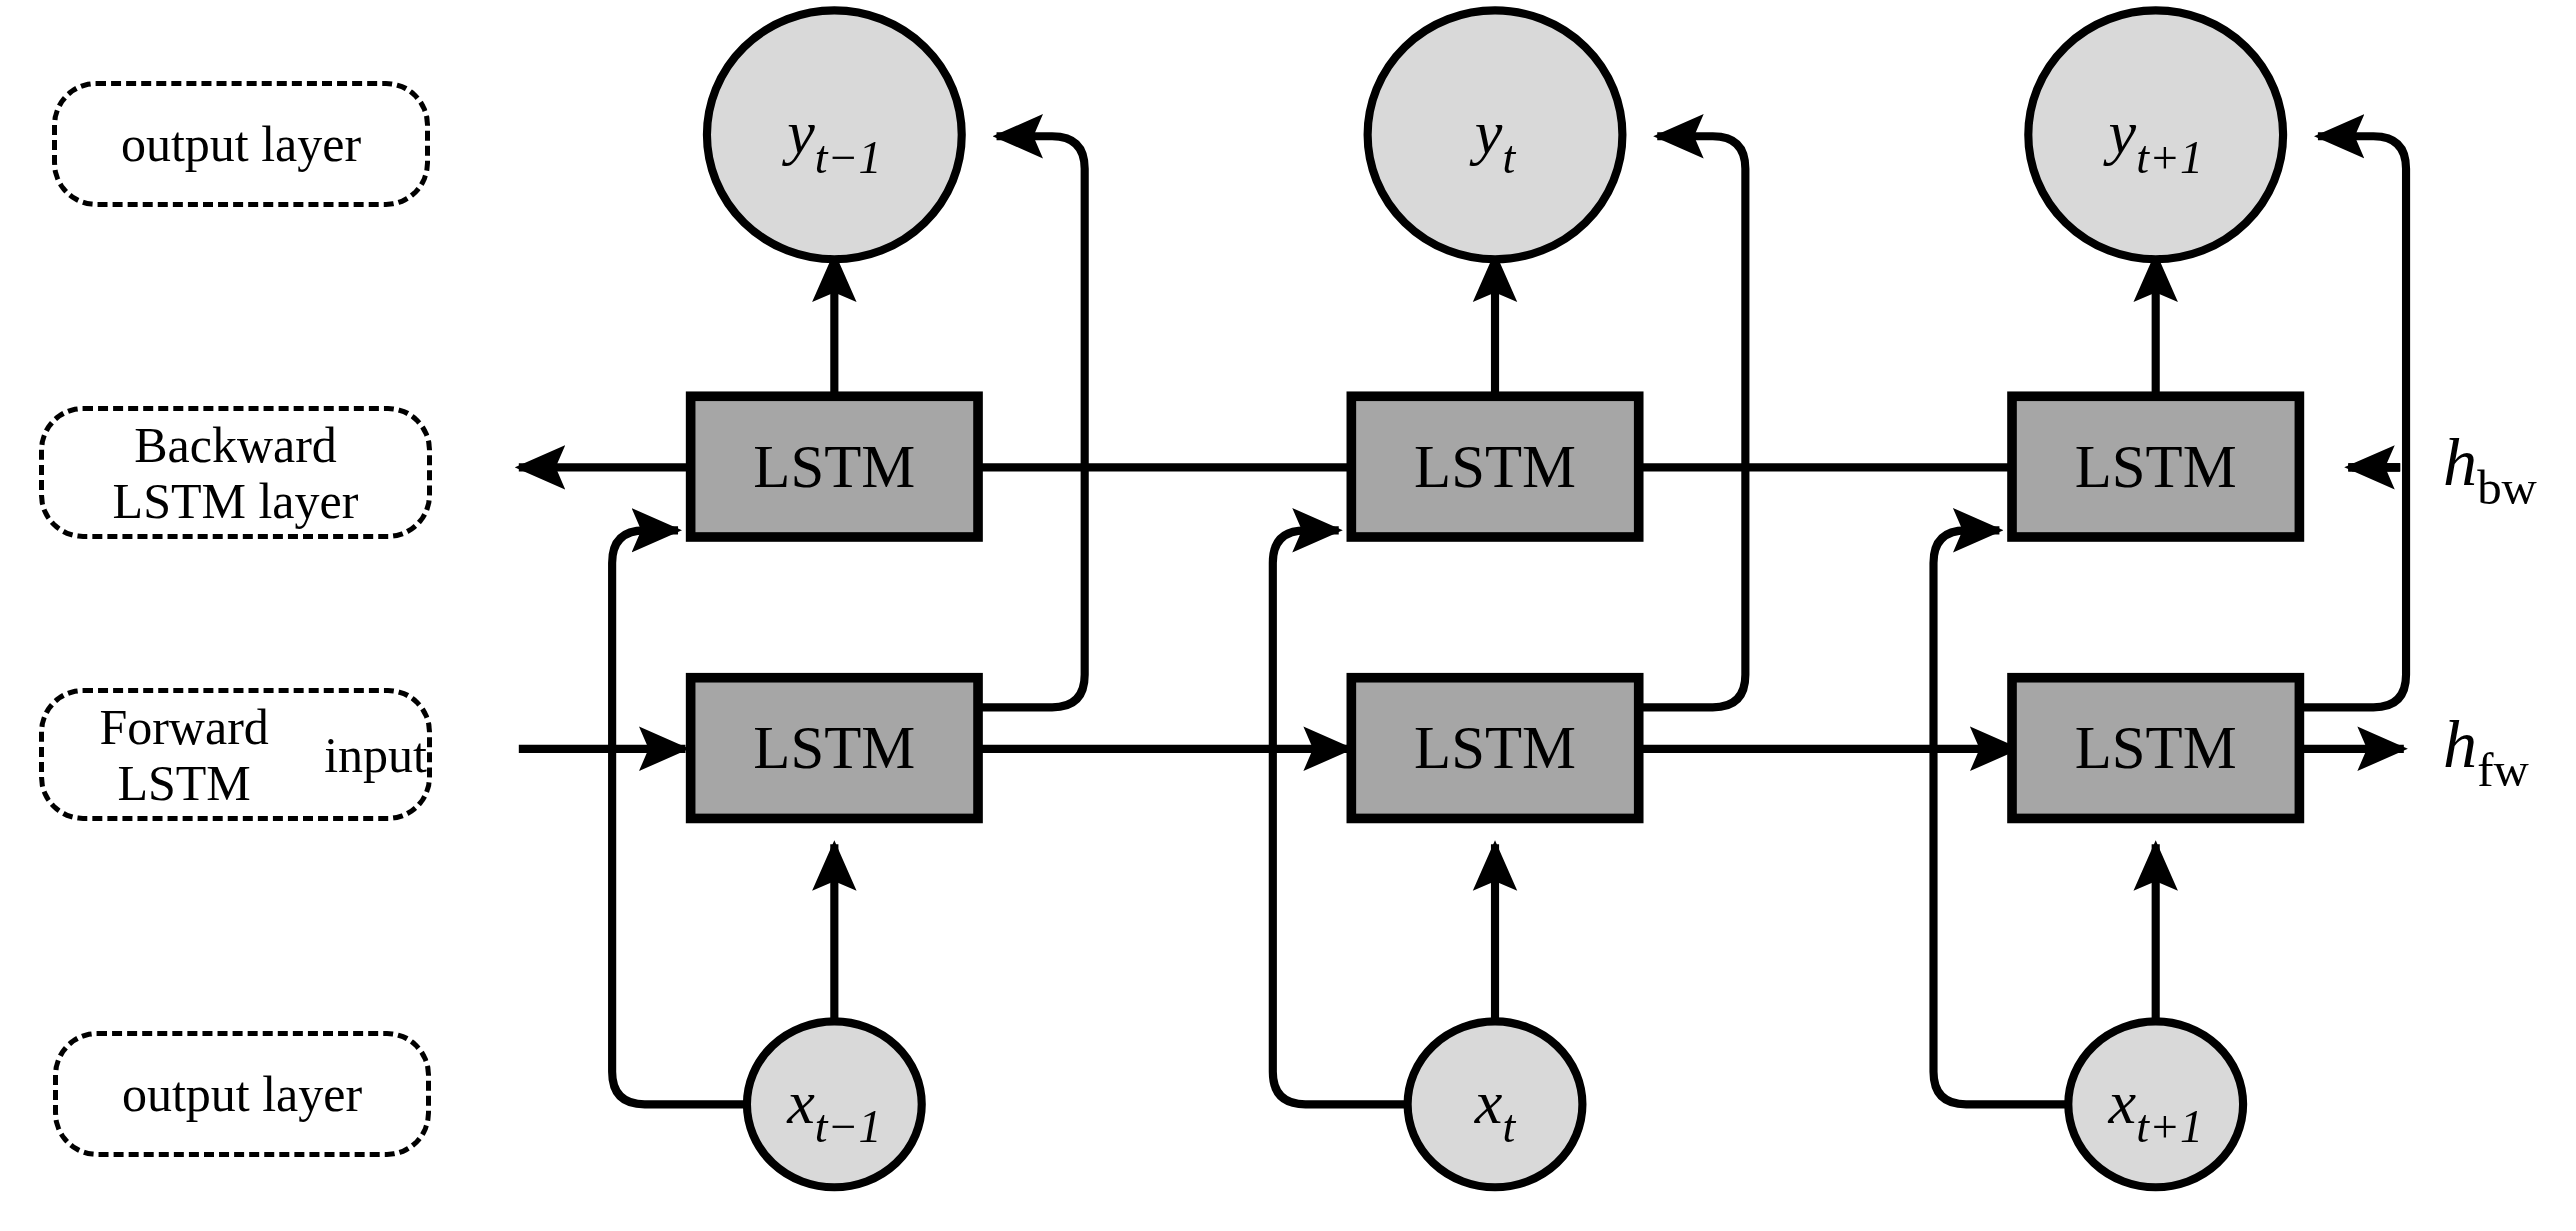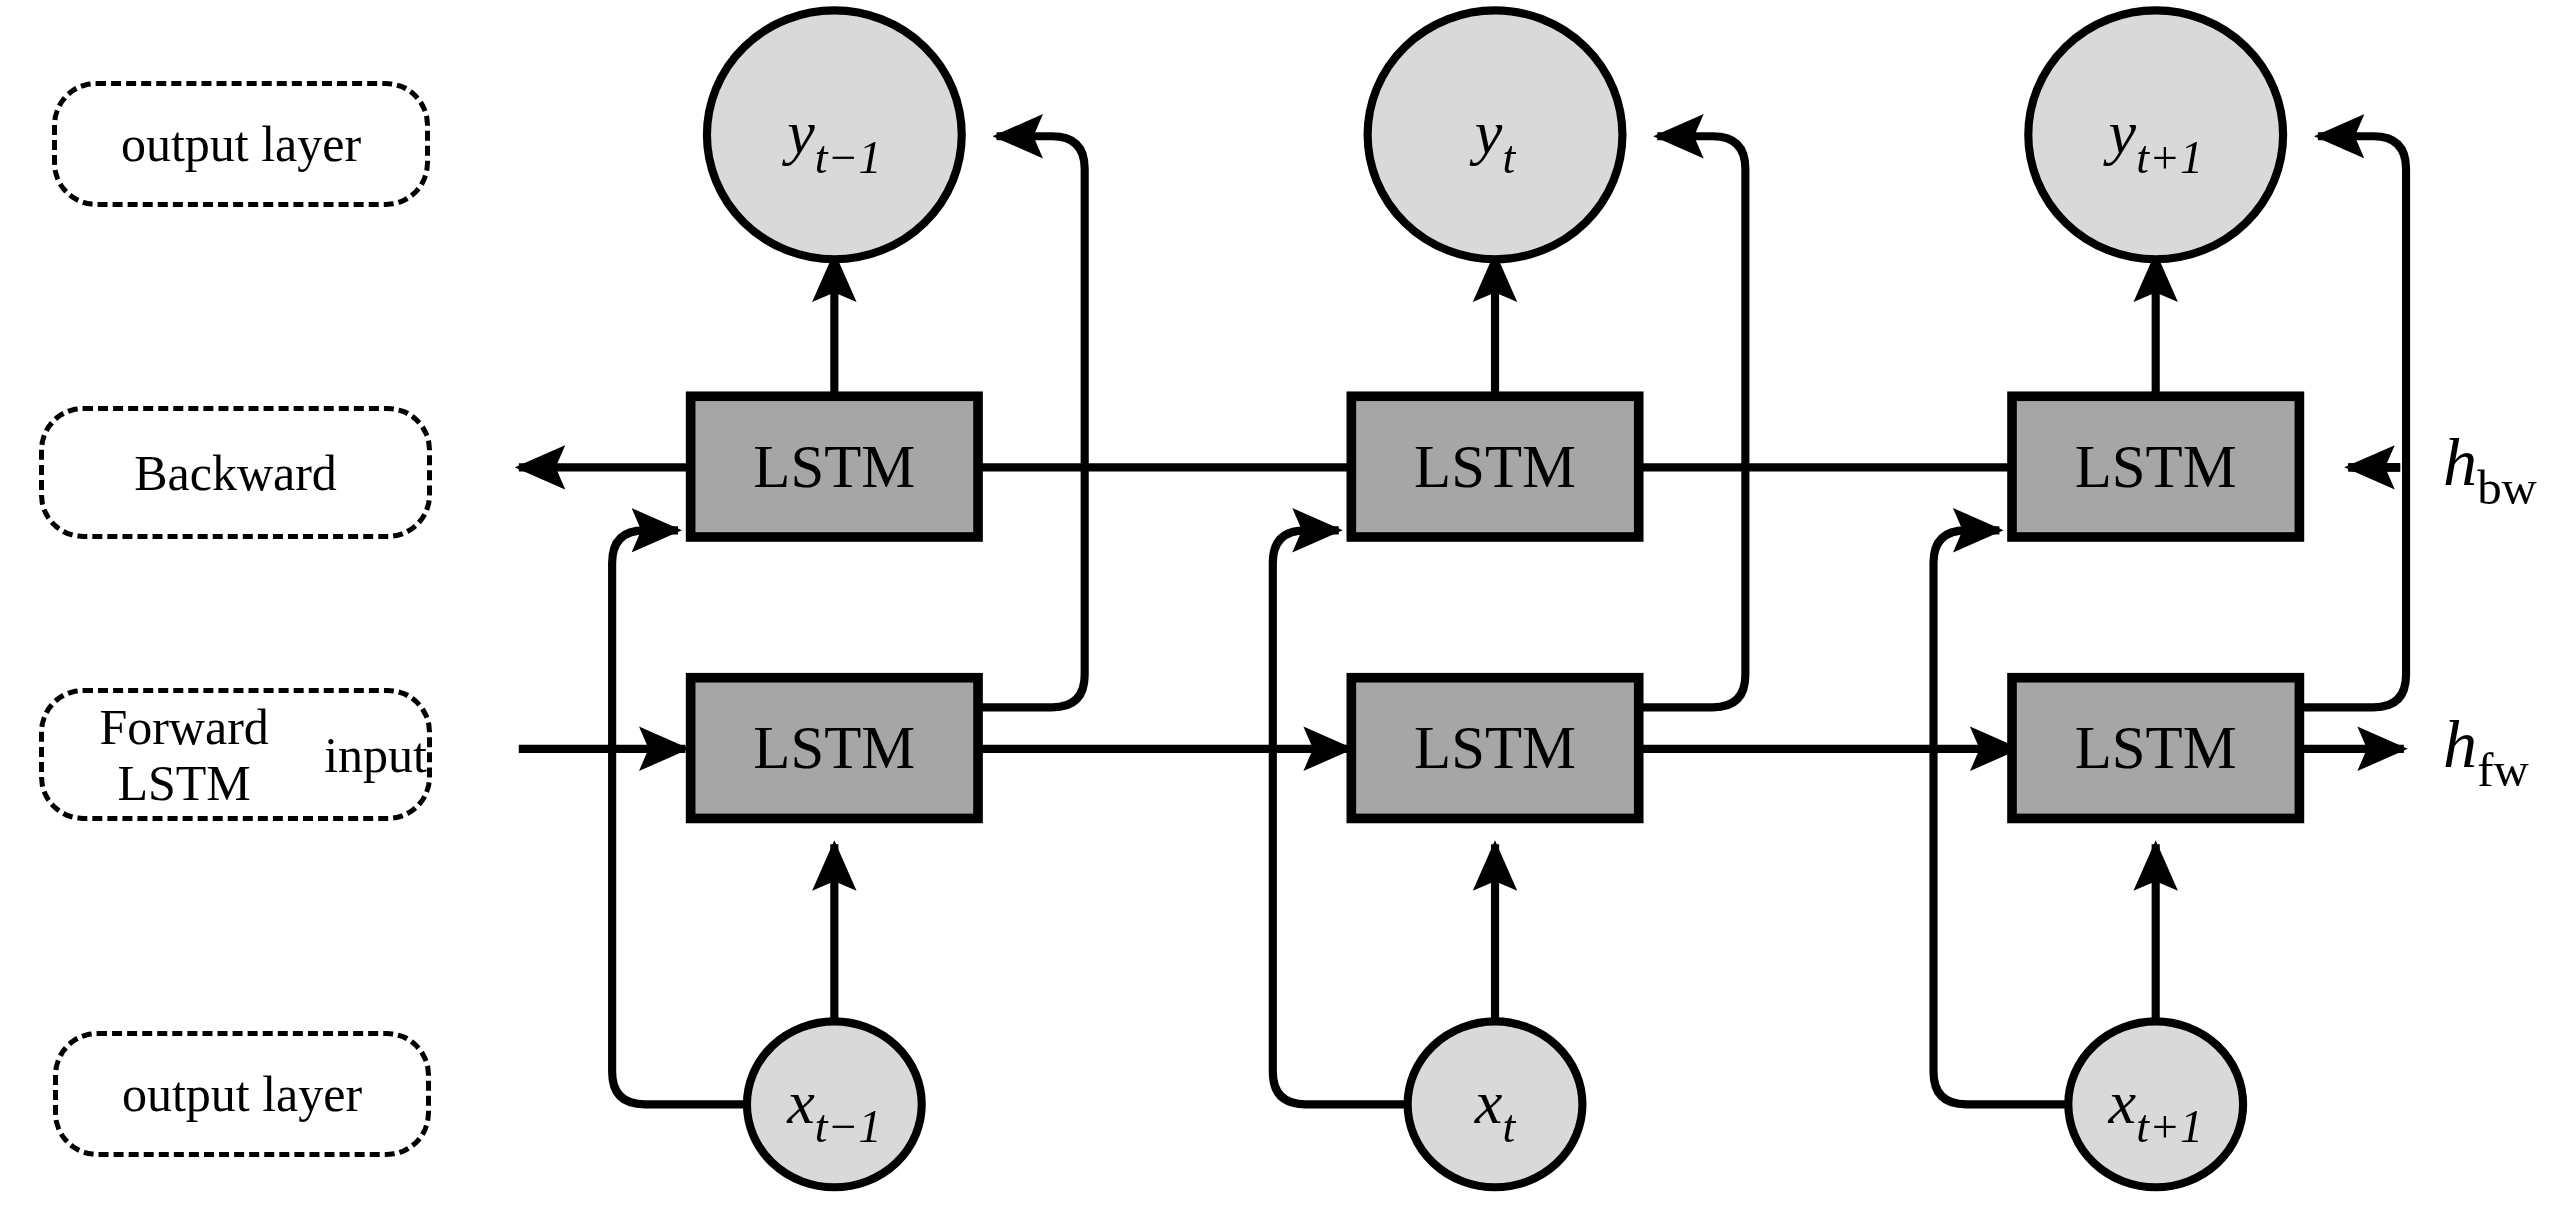--- a/index.html
+++ b/index.html
@@ -47,20 +47,21 @@
 <body>
 
 <div id="stage">
 
   <div class="layer-label-box" style="left:52px; top:81px; width:378px; height:126px;">
     <span>output layer</span>
   </div>
 
   <div class="layer-label-box" style="left:39px; top:406px; width:393px; height:133px; flex-direction:column;">
     <span>Backward</span>
+    <span>LSTM layer</span>
   </div>
 
   <div class="layer-label-box" style="left:39px; top:688px; width:393px; height:133px; flex-direction:row;">
     <span>Forward LSTM</span>
     <span>input</span>
   </div>
 
   <div class="layer-label-box" style="left:53px; top:1031px; width:378px; height:126px;">
     <span>output layer</span>
   </div>

